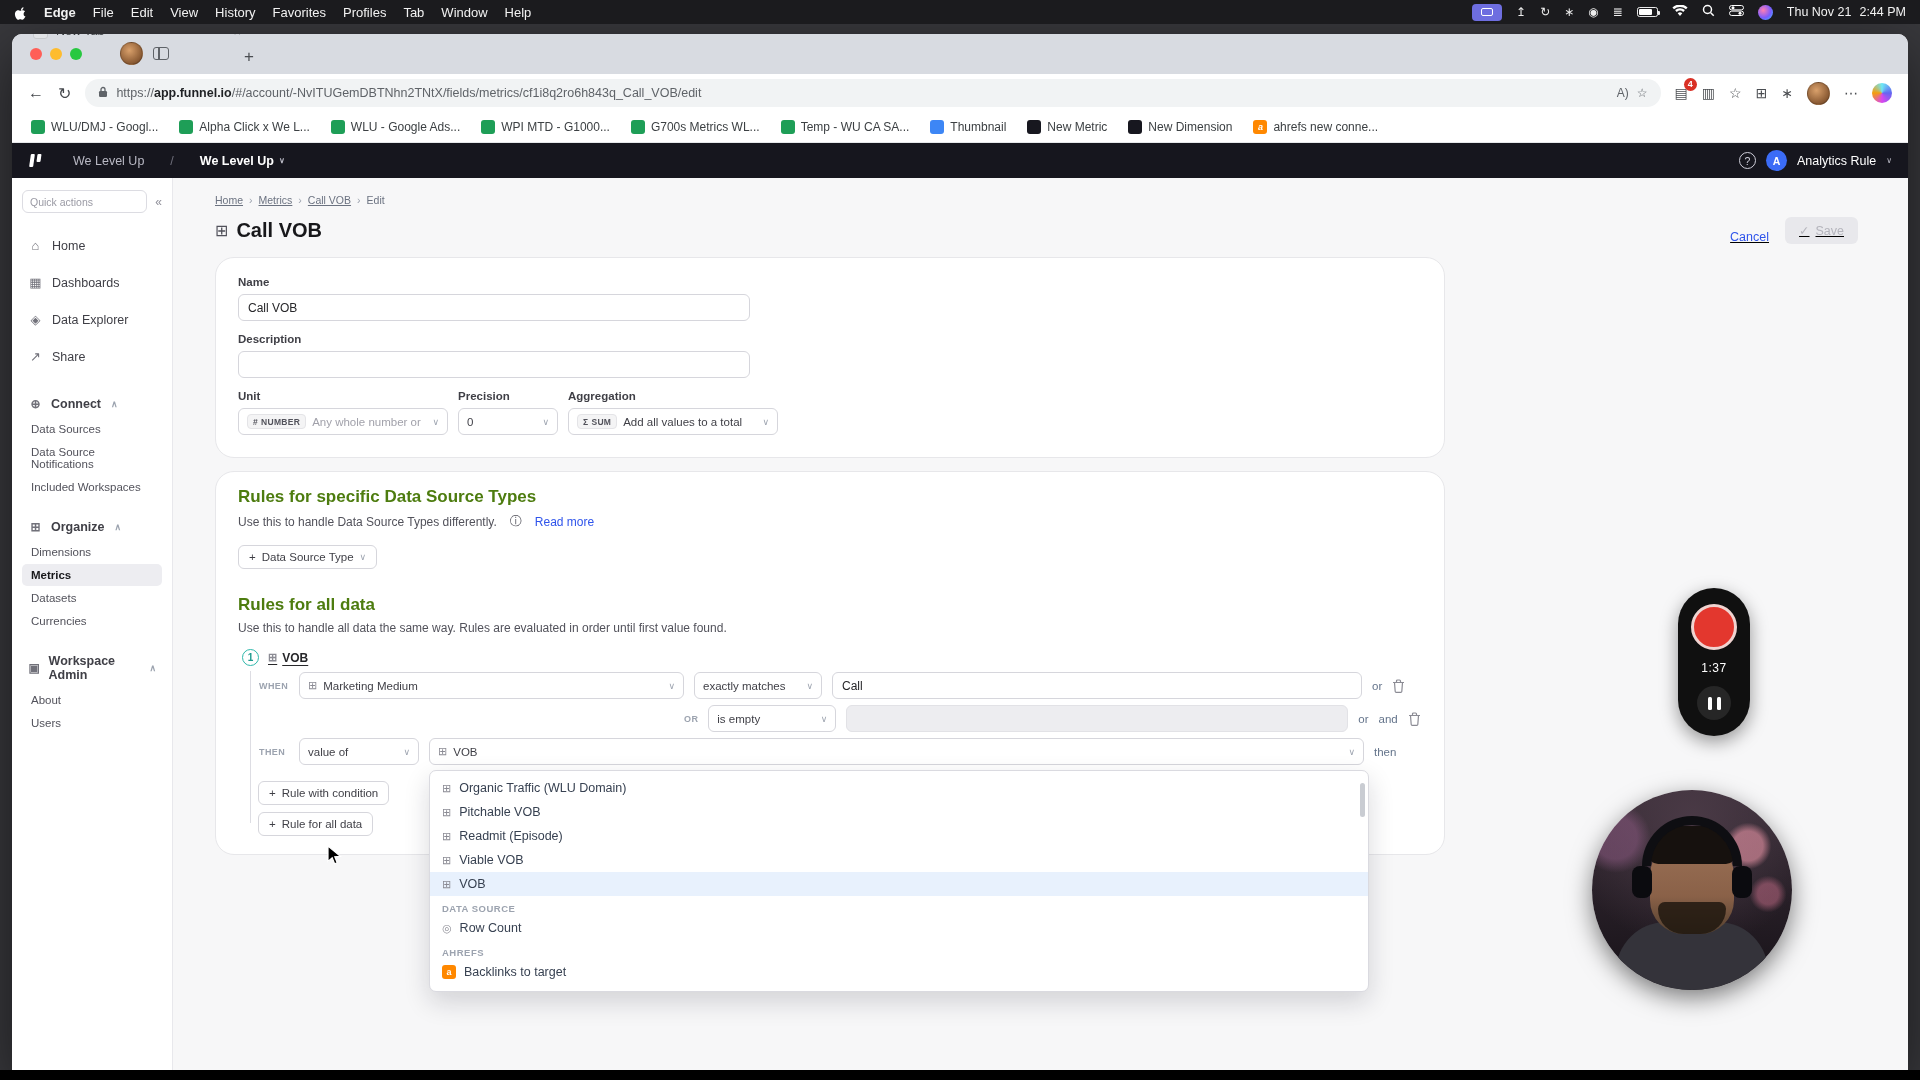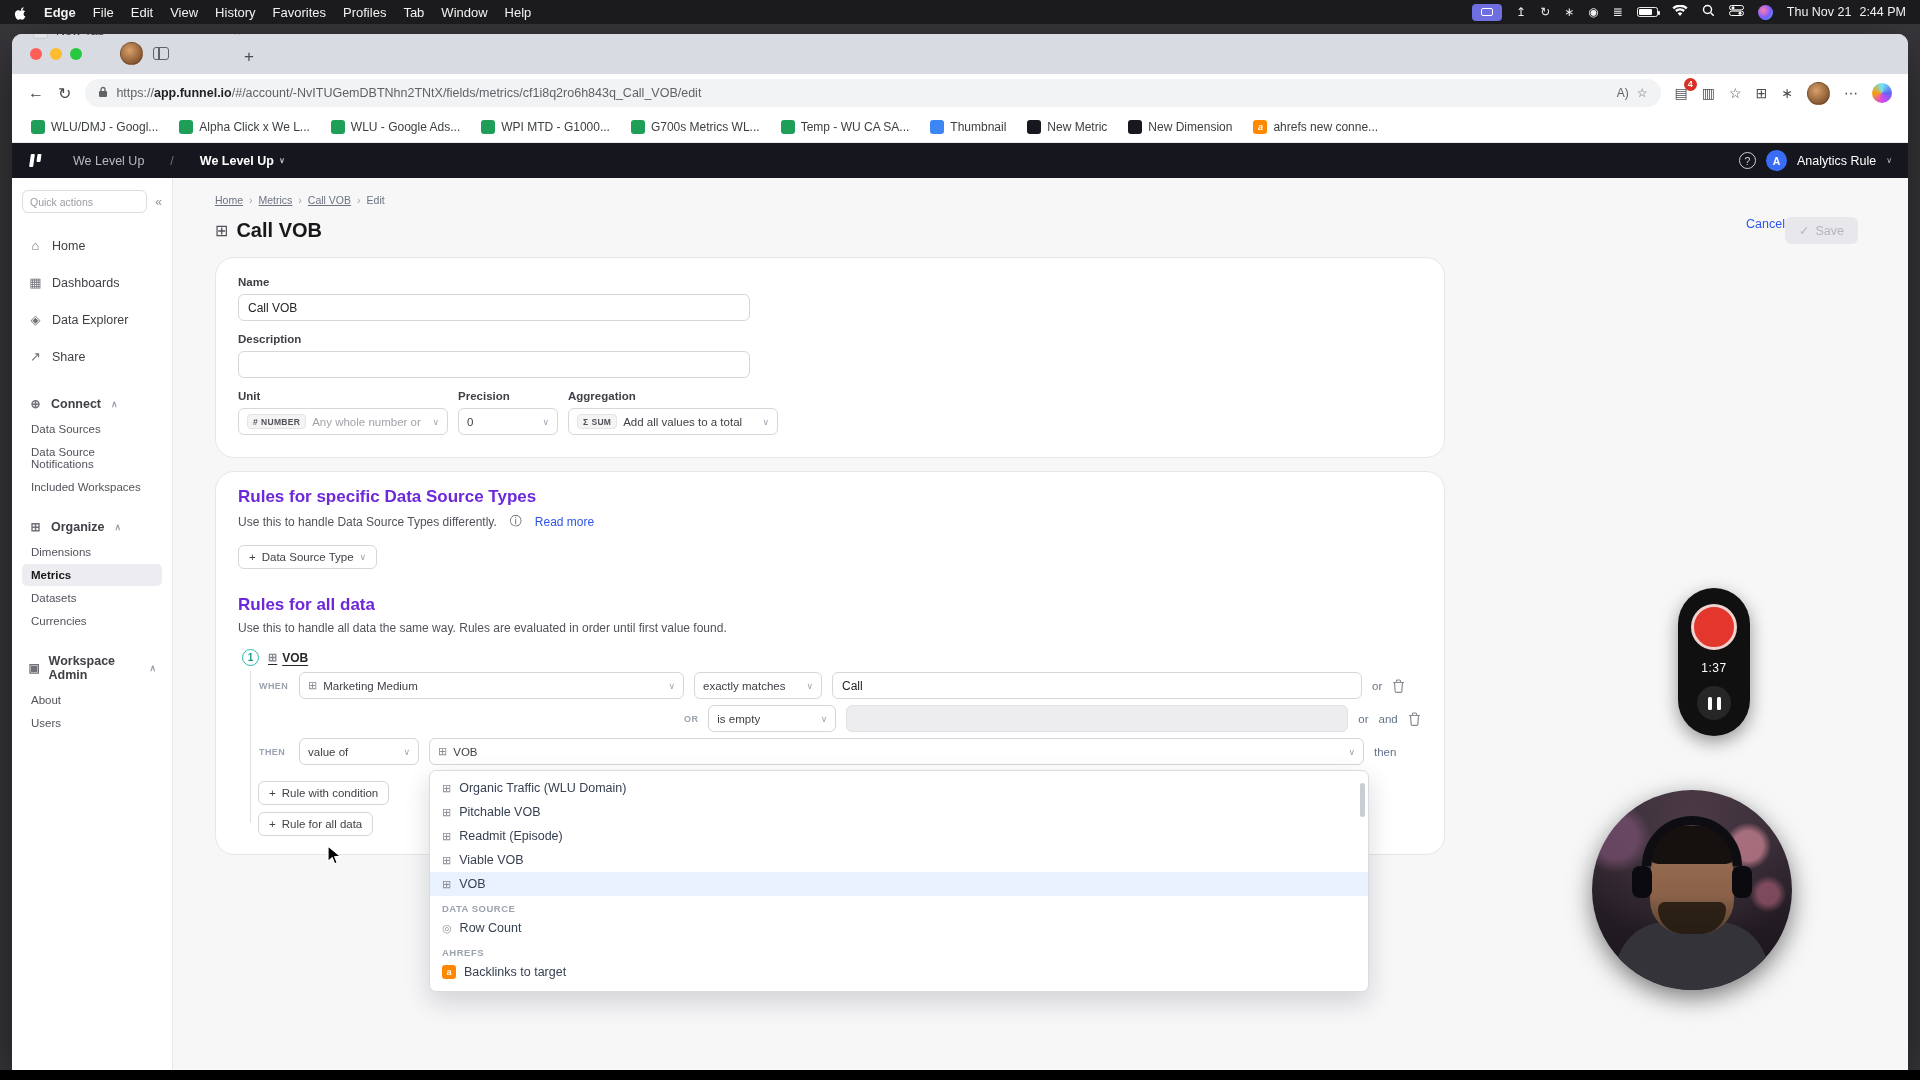--- a/index.html
+++ b/index.html
@@ -94,40 +94,40 @@
   .sub-item.active { background:#ededf1; color:#18181b; font-weight:700; }
 
   
   .main { flex:1; position:relative; padding:0 50px 0 42px; overflow:hidden; }
   .breadcrumb { margin-top:16px; font-size:10.5px; color:#6b7280; display:flex; gap:6px; align-items:center; }
   .breadcrumb .lnk { text-decoration:underline; }
   .bc-sep { color:#9ca3af; }
   .title-row { margin-top:11px; display:flex; align-items:center; }
   .page-title { font-size:20px; font-weight:700; color:#18181b; display:flex; gap:8px; align-items:center; }
   .title-ic { color:#52525b; font-size:16px; font-weight:400; }
-  .title-actions { margin-left:auto; display:flex; gap:0; align-items:flex-start; }
+  .title-actions { margin-left:auto; display:flex; gap:16px; align-items:flex-end;text-decoration:underline; }
   .cancel-link { color:#2f54eb; font-size:12.5px; }
   .save-btn { background:#e8e8ec; color:#b4b4bc; border:none; border-radius:6px; padding:6px 14px; font-size:12.5px; display:flex; gap:6px; align-items:center; font-family:inherit; }
 
   .card { background:#fff; border:1px solid #e7e7ea; border-radius:19px; width:1230px; }
   .card1 { margin-top:13px; padding:18px 22px 22px; }
   .card2 { margin-top:13px; padding:15px 22px 18px; position:relative; }
 
   .fld-label { font-size:11.5px; font-weight:700; color:#3f3f46; margin-bottom:6px; }
   .tinput { border:1px solid #d6d6dc; border-radius:6px; height:27px; padding:0 9px; font-size:12px; color:#27272a; width:512px; display:block; font-family:inherit; background:#fff; outline:none; }
   .fld { margin-bottom:12px; }
   .unit-row { display:flex; gap:10px; margin-top:2px; }
 
   .select { display:flex; align-items:center; gap:6px; border:1px solid #d6d6dc; border-radius:6px; background:#fff; height:27px; padding:0 8px; font-size:11.5px; color:#3f3f46; }
   .select .chev { margin-left:auto; color:#9ca3af; font-size:9px; padding-left:4px; }
   .sel-ph { color:#a1a1aa; white-space:nowrap; overflow:hidden; }
   .badge { background:#f4f4f5; border:1px solid #e4e4e7; border-radius:4px; font-size:8.5px; font-weight:700; color:#52525b; padding:1.5px 5px; display:inline-flex; gap:3px; align-items:center; letter-spacing:.3px; white-space:nowrap; }
   .metric-ic { color:#8b8b94; font-size:11px; flex:0 0 auto; }
 
-  h2.section { font-size:17px; font-weight:700; color:#6d28d9; }
+  h2.section { font-size:17px; font-weight:700; color:#4d7c0f; }
   .section-sub { margin-top:6px; font-size:12px; color:#52525b; display:flex; gap:13px; align-items:center; }
   .readmore { color:#2f54eb; }
   .ghost-btn { display:inline-flex; gap:6px; align-items:center; border:1px solid #d6d6dc; border-radius:6px; background:#fff; padding:5px 10px; font-size:11.5px; color:#3f3f46; font-family:inherit; }
   .ghost-btn .chev { color:#9ca3af; font-size:9px; }
   .mt18 { margin-top:15px; }
   .rules-all-head { margin-top:26px; }
 
   .rules-flow { position:relative; margin-top:14px; }
   .rules-flow::before { content:""; position:absolute; left:12px; top:22px; bottom:13px; width:1px; background:#dddde3; }
   .rule-head { display:flex; align-items:center; gap:9px; position:relative; }

